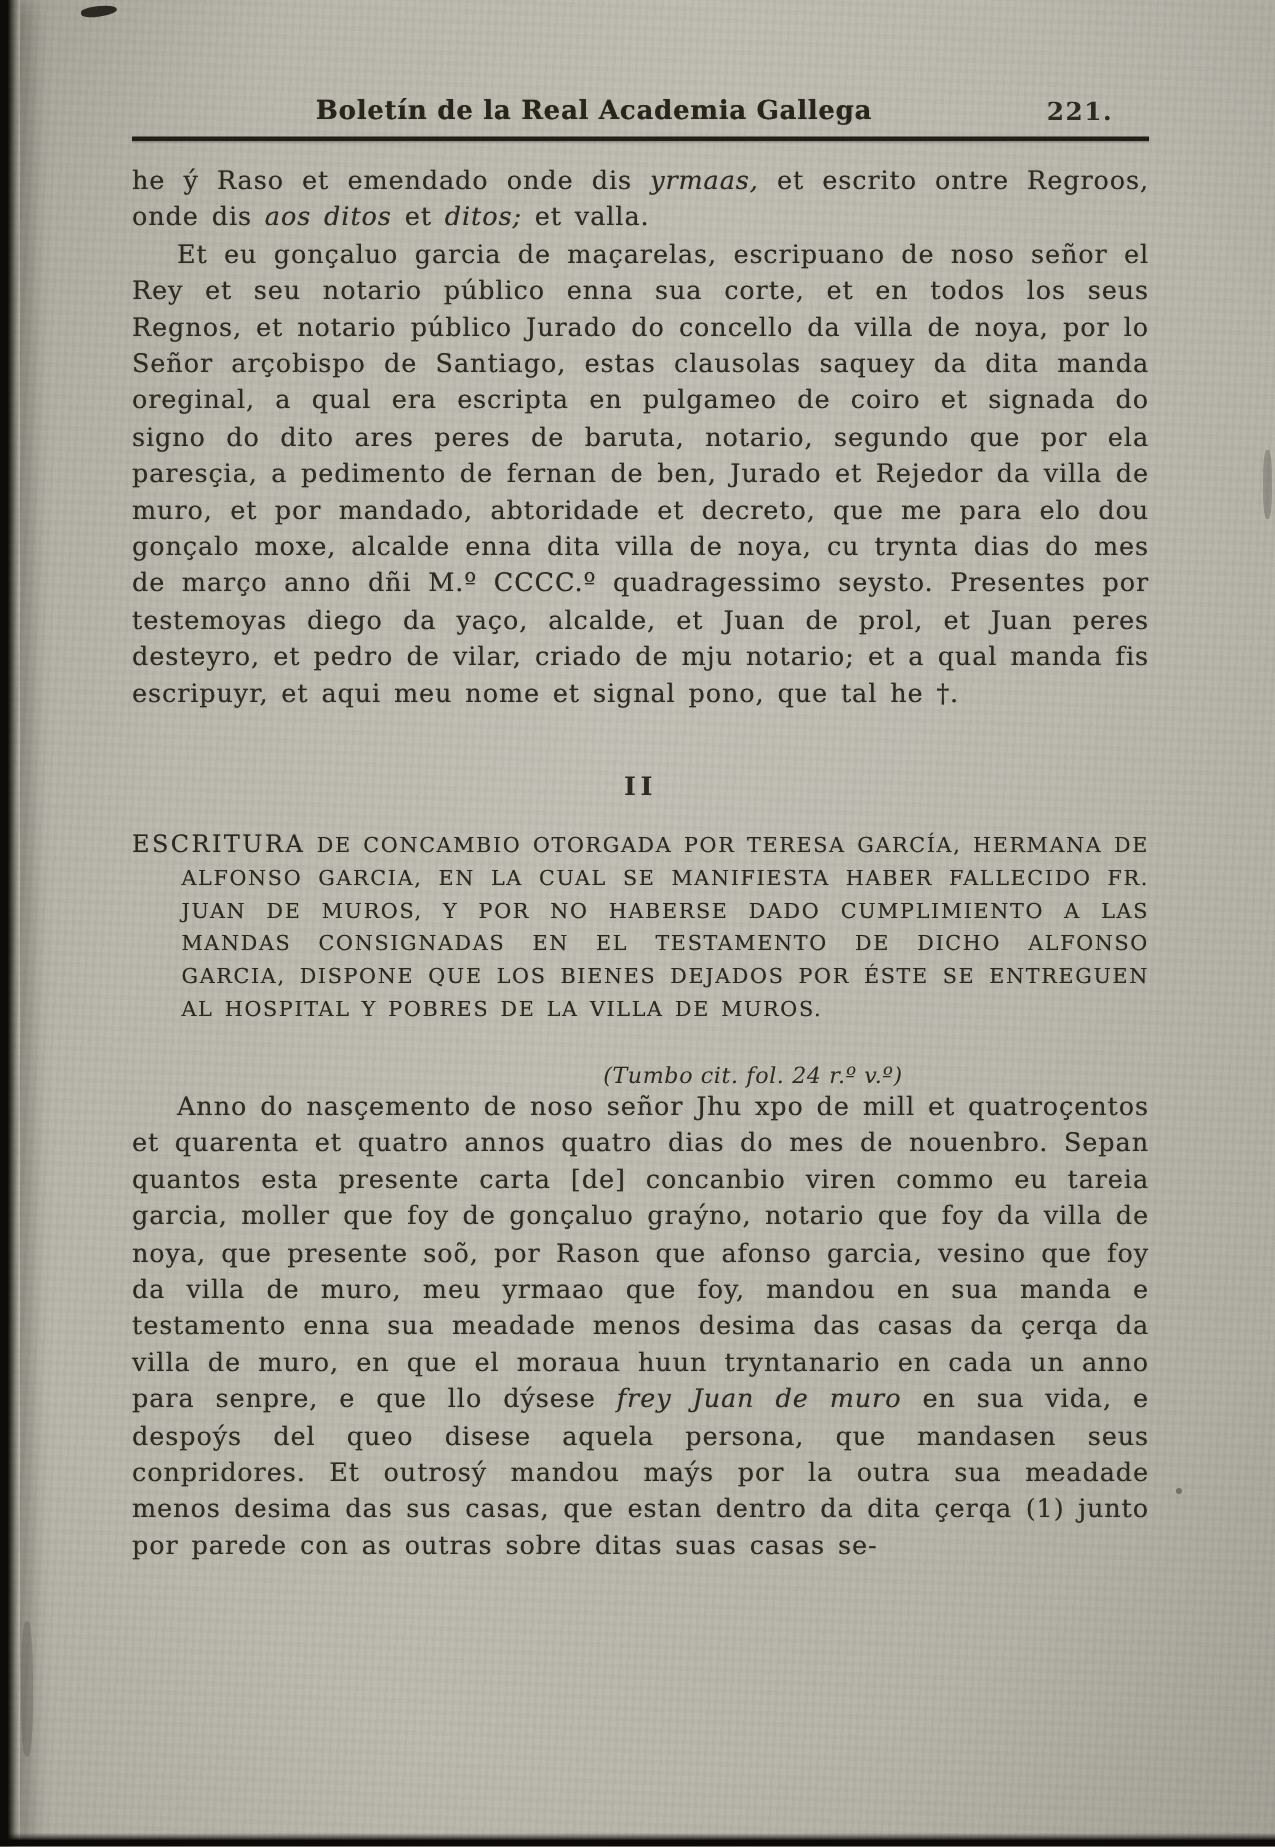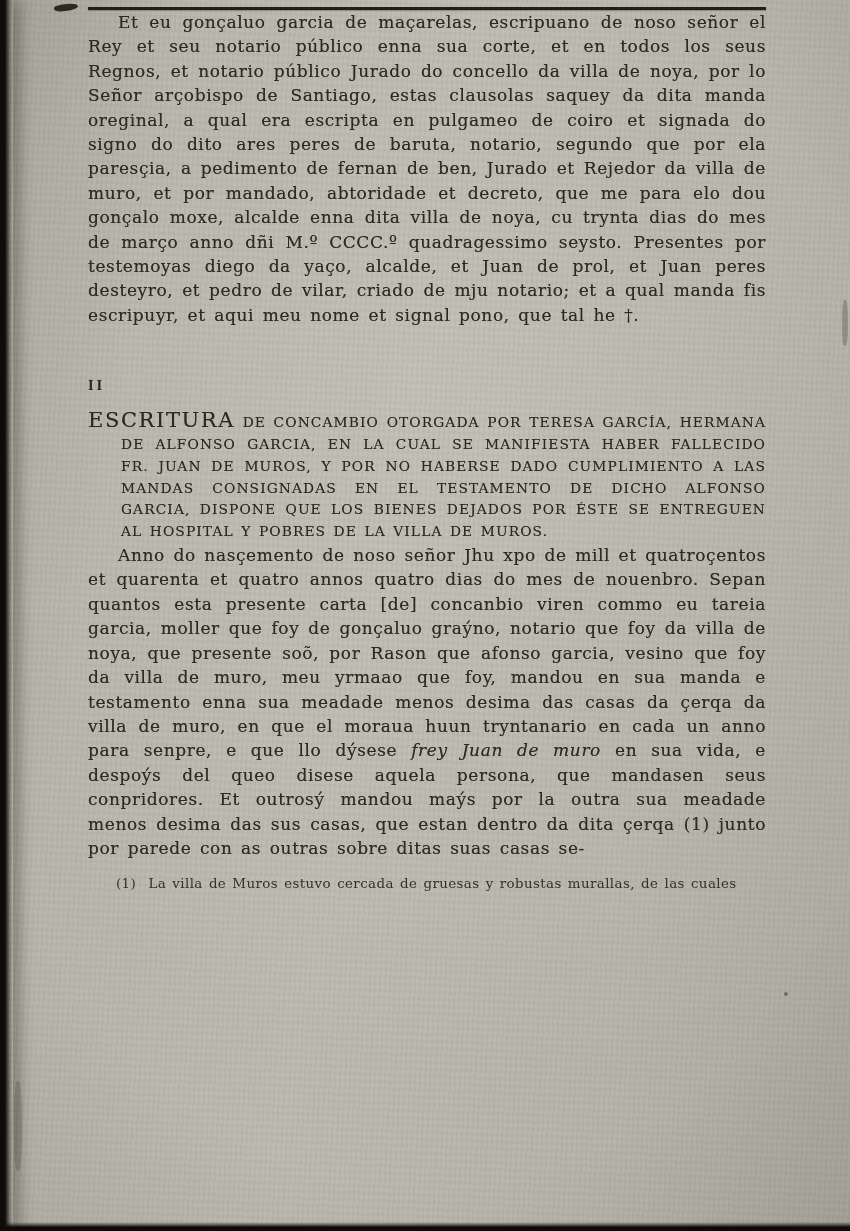--- a/index.html
+++ b/index.html
@@ -29,52 +29,57 @@
 
   .content{position:absolute;left:88px;width:678px;top:0;}
   .running-head{position:relative;margin-top:64px;}
   .head-title{display:block;text-align:center;padding-right:62px;font-weight:bold;font-size:17.5px;letter-spacing:0.4px;color:#28241c;text-shadow:0 0 0.6px rgba(40,36,28,0.55);}
   .head-page{position:absolute;right:24px;top:1px;font-weight:bold;font-size:16.5px;letter-spacing:1px;}
   .head-rule{margin-top:7px;height:3px;background:#221f18;box-shadow:0 1px 1px rgba(34,31,24,0.30);}
 
   .body-text{margin:0;font-size:17px;line-height:24.4px;text-align:justify;letter-spacing:0.6px;word-spacing:2.6px;text-shadow:0 0 0.6px rgba(45,42,36,0.55);}
   .p1{margin-top:15px;}
   .p2{margin-top:0;text-indent:30px;}
-  .section-number{margin-top:52px;font-weight:bold;font-size:12px;letter-spacing:3px;}
+  .section-number{margin-top:40px;text-align:center;font-weight:bold;font-size:17px;letter-spacing:3px;}
   .doc-heading{margin-top:17px;padding-left:33px;text-indent:-33px;text-align:justify;font-size:13.8px;line-height:21.8px;letter-spacing:1.1px;word-spacing:2px;color:#2b2822;text-shadow:0 0 0.5px rgba(43,40,34,0.5);}
-  .doc-heading .lead{font-size:21px;letter-spacing:1.6px;}
+  .doc-heading .lead{font-size:16px;letter-spacing:1.6px;}
   .source-ref{margin-top:24px;text-align:center;padding-left:150px;font-style:italic;font-size:14.8px;letter-spacing:0.4px;}
   .main-p{text-indent:30px;}
   .italic-term{font-style:italic;}
   .footnote{margin-top:15px;font-size:13.4px;line-height:18px;letter-spacing:0.4px;word-spacing:1.5px;text-indent:28px;color:#34302a;}
 </style>
 </head>
 <body>
 
 <div class="page">
   <div class="texture"></div>
   <div class="vignette"></div>
   <div class="speck s1"></div>
   <div class="speck s2"></div>
   <div class="speck s3"></div>
   <div class="speck s4"></div>
 
   <div class="content">
 
+    <header class="running-head">
+      <span class="head-title">Boletín de la Real Academia Gallega</span>
+      <span class="head-page">221.</span>
+    </header>
     <div class="head-rule"></div>
 
+    <p class="body-text p1"><span>he ý Raso et emendado onde dis </span><i class="italic-term">yrmaas,</i><span> et escrito ontre Regroos, onde dis </span><i class="italic-term">aos ditos</i><span> et </span><i class="italic-term">ditos;</i><span> et valla.</span></p>
 
     <p class="body-text p2">Et eu gonçaluo garcia de maçarelas, escripuano de noso señor el Rey et seu notario público enna sua corte, et en todos los seus Regnos, et notario público Jurado do concello da villa de noya, por lo Señor arçobispo de Santiago, estas clausolas saquey da dita manda oreginal, a qual era escripta en pulgameo de coiro et signada do signo do dito ares peres de baruta, notario, segundo que por ela paresçia, a pedimento de fernan de ben, Jurado et Rejedor da villa de muro, et por mandado, abtoridade et decreto, que me para elo dou gonçalo moxe, alcalde enna dita villa de noya, cu trynta dias do mes de março anno dñi M.º CCCC.º quadragessimo seysto. Presentes por testemoyas diego da yaço, alcalde, et Juan de prol, et Juan peres desteyro, et pedro de vilar, criado de mju notario; et a qual manda fis escripuyr, et aqui meu nome et signal pono, que tal he †.</p>
 
     <div class="section-number">II</div>
 
     <div class="doc-heading"><span class="lead">ESCRITURA</span><span> DE CONCAMBIO OTORGADA POR TERESA GARCÍA, HERMANA DE ALFONSO GARCIA, EN LA CUAL SE MANIFIESTA HABER FALLECIDO FR. JUAN DE MUROS, Y POR NO HABERSE DADO CUMPLIMIENTO A LAS MANDAS CONSIGNADAS EN EL TESTAMENTO DE DICHO ALFONSO GARCIA, DISPONE QUE LOS BIENES DEJADOS POR ÉSTE SE ENTREGUEN AL HOSPITAL Y POBRES DE LA VILLA DE MUROS.</span></div>
 
+    <div class="source-ref">(Tumbo cit. fol. 24 r.º v.º)</div>
 
     <p class="body-text main-p"><span>Anno do nasçemento de noso señor Jhu xpo de mill et quatroçentos et quarenta et quatro annos quatro dias do mes de nouenbro. Sepan quantos esta presente carta [de] concanbio viren commo eu tareia garcia, moller que foy de gonçaluo graýno, notario que foy da villa de noya, que presente soõ, por Rason que afonso garcia, vesino que foy da villa de muro, meu yrmaao que foy, mandou en sua manda e testamento enna sua meadade menos desima das casas da çerqa da villa de muro, en que el moraua huun tryntanario en cada un anno para senpre, e que llo dýsese </span><i class="italic-term">frey Juan de muro</i><span> en sua vida, e despoýs del queo disese aquela persona, que mandasen seus conpridores. Et outrosý mandou maýs por la outra sua meadade menos desima das sus casas, que estan dentro da dita çerqa (1) junto por parede con as outras sobre ditas suas casas se-</span></p>
 
-    <div class="footnote"><span>(1)</span>&nbsp;&nbsp;<span>La villa de Muros estuvo cercada de gruesas y robustas murallas, de las cuales</span></div>
 
   </div>
 
   <div class="edge-left"></div>
   <div class="edge-bottom"></div>
 </div>
 
 </body></html>

